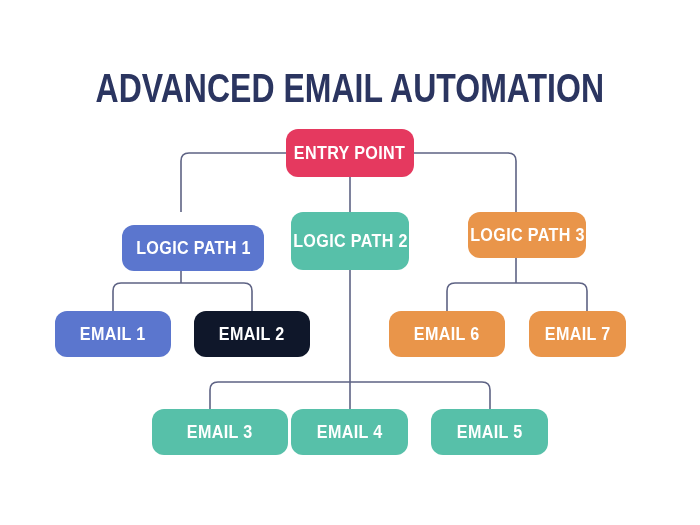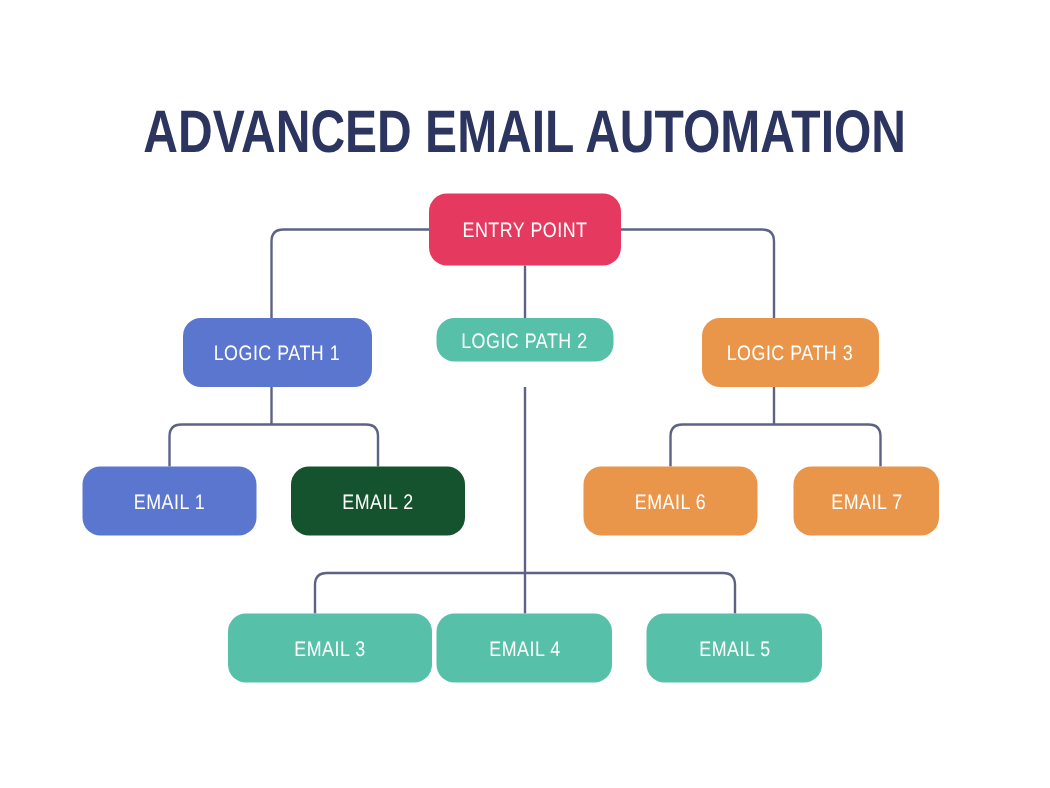--- a/index.html
+++ b/index.html
@@ -20,27 +20,27 @@
     text-align:center; color:var(--title);
     font-size:40px; font-weight:700; letter-spacing:0px;
     white-space:nowrap;
   }
   .title > span{display:inline-block; transform:scaleX(0.80); transform-origin:50% 50%;}
   svg.wires{position:absolute; left:0; top:0; width:700px; height:525px;}
   svg.wires path{fill:none; stroke:var(--line); stroke-width:1.6; stroke-linecap:butt;}
   .node{
     position:absolute; display:flex; align-items:center; justify-content:center;
     color:var(--node-text); border-radius:12px;
-    font-weight:400; font-size:14px; letter-spacing:0.4px; white-space:nowrap;
+    font-weight:700; font-size:19px; letter-spacing:0.4px; white-space:nowrap;
   }
   .node > span{display:inline-block; transform:scaleX(0.85); transform-origin:50% 50%;}
   
   .n-entry  {left:286px; top:129px; width:128px; height:48px;}
-  .n-logic1 {left:122px; top:212px; width:126px; height:46px;}
-  .n-logic2 {left:291px; top:212px; width:118px; height:29px;}
+  .n-logic1 {left:122px; top:225px; width:142px; height:46px;}
+  .n-logic2 {left:291px; top:212px; width:118px; height:58px;}
   .n-logic3 {left:468px; top:212px; width:118px; height:46px;}
   .n-email1 {left:55px;  top:311px; width:116px; height:46px;border-radius:12px;}
   .n-email2 {left:194px; top:311px; width:116px; height:46px;}
   .n-email6 {left:389px; top:311px; width:116px; height:46px;}
   .n-email7 {left:529px; top:311px; width:97px; height:46px;}
   .n-email3 {left:152px; top:409px; width:136px; height:46px;}
   .n-email4 {left:291px; top:409px; width:117px; height:46px;}
   .n-email5 {left:431px; top:409px; width:117px; height:46px;}
 </style>
 </head>
@@ -70,21 +70,21 @@
     </div>
   <div class="node n-logic2" style="background: rgb(87, 192, 169);">
       <span>LOGIC PATH 2</span>
     </div>
   <div class="node n-logic3" style="background: rgb(233, 149, 74);">
       <span>LOGIC PATH 3</span>
     </div>
   <div class="node n-email1" style="background: rgb(91, 118, 206);">
       <span>EMAIL 1</span>
     </div>
-  <div class="node n-email2" style="background: #14532d;">
+  <div class="node n-email2" style="background: #0f172a;">
       <span>EMAIL 2</span>
     </div>
   <div class="node n-email6" style="background: rgb(233, 149, 74);">
       <span>EMAIL 6</span>
     </div>
   <div class="node n-email7" style="background: rgb(233, 149, 74);">
       <span>EMAIL 7</span>
     </div>
   <div class="node n-email3" style="background: rgb(87, 192, 169);">
       <span>EMAIL 3</span>

